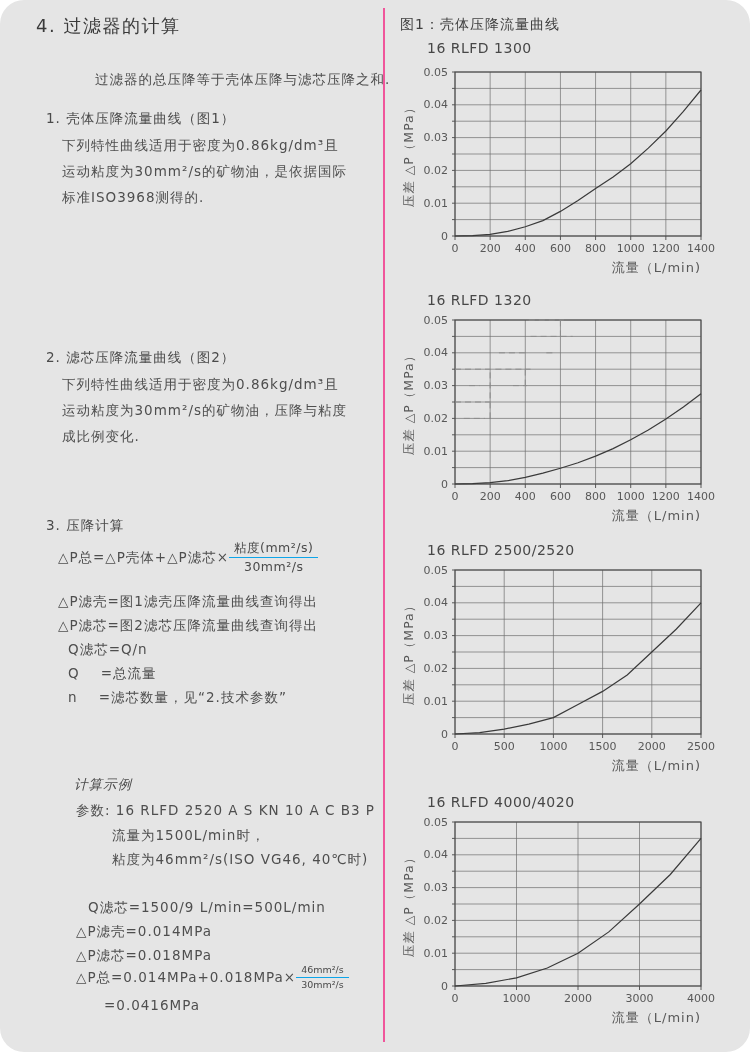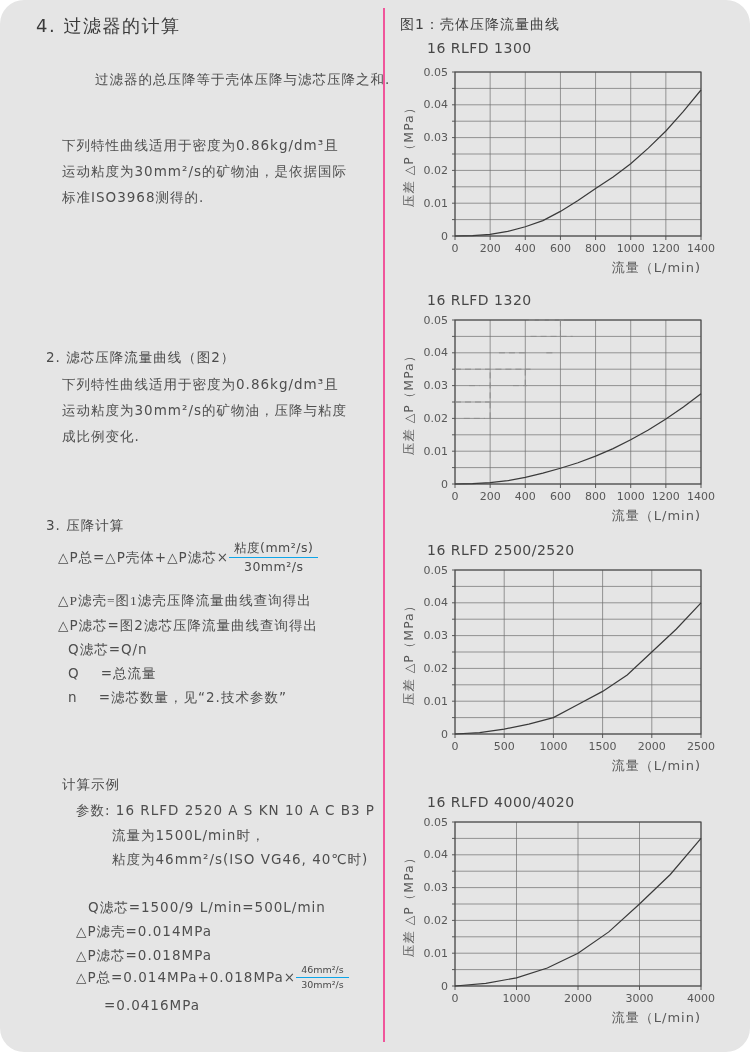--- a/index.html
+++ b/index.html
@@ -25,44 +25,45 @@
 <body>
 
 <div class="page">
 
   <div class="divider" style="left: 383px; top: 8px; height: 1034px; background: rgb(240, 86, 155);"></div>
 
   <div class="abs title" style="left:36px;top:14px;">4. 过滤器的计算</div>
 
   <div class="abs line" style="left:67px;top:70px;margin-left:28px;">过滤器的总压降等于壳体压降与滤芯压降之和.</div>
 
+  <div class="abs heading" style="left:46px;top:110px;">1. 壳体压降流量曲线（图1）</div>
   <div class="abs line" style="left:62px;top:136px;">下列特性曲线适用于密度为0.86kg/dm³且</div>
   <div class="abs line" style="left:62px;top:162px;">运动粘度为30mm²/s的矿物油，是依据国际</div>
   <div class="abs line" style="left:62px;top:188px;">标准ISO3968测得的.</div>
 
   <div class="abs heading" style="left:46px;top:349px;">2. 滤芯压降流量曲线（图2）</div>
   <div class="abs line" style="left:62px;top:375px;">下列特性曲线适用于密度为0.86kg/dm³且</div>
   <div class="abs line" style="left:62px;top:401px;">运动粘度为30mm²/s的矿物油，压降与粘度</div>
   <div class="abs line" style="left:62px;top:427px;">成比例变化.</div>
 
   <div class="abs heading" style="left:46px;top:517px;">3. 压降计算</div>
   <div class="abs formula-row" style="left:58px;top:540px;">
     <span class="line">△P总=△P壳体+△P滤芯×</span>
     <span class="frac frac-md">
       <span class="num">粘度(mm²/s)</span>
       <span class="den">30mm²/s</span>
     </span>
   </div>
-  <div class="abs line" style="left:58px;top:592px;font-family:Liberation Serif, serif;">△P滤壳=图1滤壳压降流量曲线查询得出</div>
+  <div class="abs line" style="left:58px;top:592px;">△P滤壳=图1滤壳压降流量曲线查询得出</div>
   <div class="abs line" style="left:58px;top:616px;">△P滤芯=图2滤芯压降流量曲线查询得出</div>
   <div class="abs line" style="left:68px;top:640px;">Q滤芯=Q/n</div>
   <div class="abs line" style="left:68px;top:664px;">Q    =总流量</div>
   <div class="abs line" style="left:68px;top:688px;">n    =滤芯数量，见“2.技术参数”</div>
 
-  <div class="abs heading" style="left:62px;top:776px;">计算示例</div>
+  <div class="abs heading" style="left:74px;top:776px;font-style:italic;">计算示例</div>
   <div class="abs line" style="left:76px;top:801px;">参数: 16 RLFD 2520 A S KN 10 A C B3 P</div>
   <div class="abs line" style="left:112px;top:826px;">流量为1500L/min时，</div>
   <div class="abs line" style="left:112px;top:850px;">粘度为46mm²/s(ISO VG46, 40℃时)</div>
   <div class="abs line" style="left:88px;top:898px;">Q滤芯=1500/9 L/min=500L/min</div>
   <div class="abs line" style="left:76px;top:922px;">△P滤壳=0.014MPa</div>
   <div class="abs line" style="left:76px;top:946px;">△P滤芯=0.018MPa</div>
   <div class="abs formula-row" style="left:76px;top:964px;">
     <span class="line">△P总=0.014MPa+0.018MPa×</span>
     <span class="frac frac-sm">
       <span class="num">46mm²/s</span>

